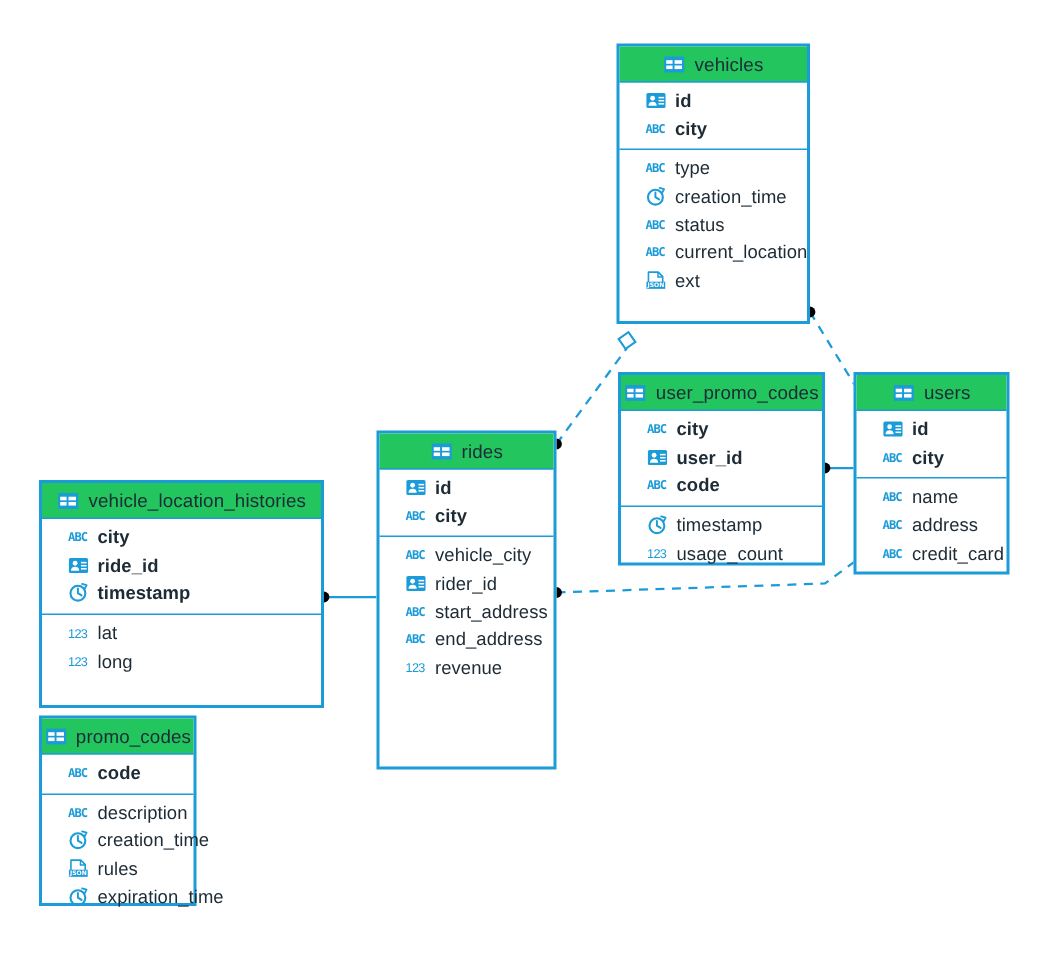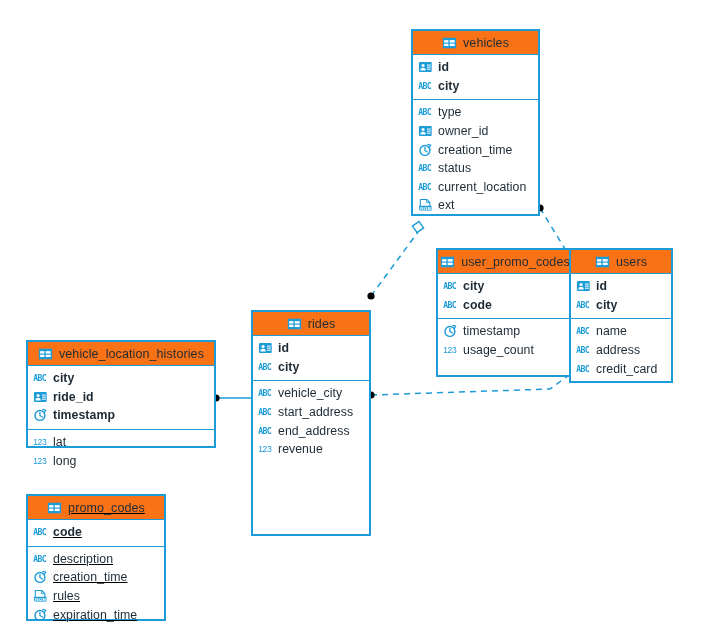--- a/index.html
+++ b/index.html
@@ -34,31 +34,31 @@
     z-index: 2;
   }
   .entity-header {
     box-sizing: border-box;
     height: 24px;
     display: flex;
     align-items: center;
     justify-content: center;
     gap: 6px;
     border-bottom: 1px solid #1b9bd8;
-    background: #f97316;
+    background: #22c55e;
     padding: 0 6px;
   }
   .entity-title {
     font-size: 12.5px;
     color: #1d2b36;
     white-space: nowrap;
     letter-spacing: 0.1px;
   }
   .field-group {
-    padding: 3px 0 4px 0;
+    padding: 3px 0 4px 12px;
   }
   .field-group + .field-group {
     border-top: 1px solid #1b9bd8;
   }
   .field {
     display: flex;
     align-items: center;
     gap: 5px;
     height: 18.6px;
     padding: 0 6px 0 5px;
@@ -147,31 +147,20 @@
         </div>
       </div>
       <div class="field-group">
         <div class="field">
           <svg viewBox="0 0 17 14" class="ficon">
             <text x="0.4" y="10.4" font-size="9.2" font-family="&quot;DejaVu Sans Mono&quot;, monospace" font-weight="bold" letter-spacing="-0.7" fill="#1b9bd8">ABC</text>
           </svg>
           <span class="field-name">type</span>
         </div>
         <div class="field">
-          <svg viewBox="0 0 16 14" class="ficon">
-            <rect x="1" y="1.6" width="13.6" height="10.8" rx="1.2" fill="#1b9bd8"></rect>
-            <circle cx="5.4" cy="5.4" r="1.7" fill="#ffffff"></circle>
-            <path d="M2.5 10.7 a2.9 2.9 0 0 1 5.8 0 z" fill="#ffffff"></path>
-            <rect x="9.6" y="4.4" width="4" height="1.1" fill="#ffffff"></rect>
-            <rect x="9.6" y="6.6" width="4" height="1.1" fill="#ffffff"></rect>
-            <rect x="9.6" y="8.8" width="4" height="1.1" fill="#ffffff"></rect>
-          </svg>
-          <span class="field-name">owner_id</span>
-        </div>
-        <div class="field">
           <svg viewBox="0 0 16 15" class="ficon">
             <circle cx="7.4" cy="8" r="5.3" fill="none" stroke="#1b9bd8" stroke-width="1.5"></circle>
             <path d="M7.4 4.6 L7.4 8 L10 9.6" fill="none" stroke="#1b9bd8" stroke-width="1.4" stroke-linecap="round"></path>
             <path d="M10.4 1.4 L13.6 2.2 L12.2 4.8" fill="none" stroke="#1b9bd8" stroke-width="1.3" stroke-linecap="round" stroke-linejoin="round"></path>
           </svg>
           <span class="field-name">creation_time</span>
         </div>
         <div class="field">
           <svg viewBox="0 0 17 14" class="ficon">
             <text x="0.4" y="10.4" font-size="9.2" font-family="&quot;DejaVu Sans Mono&quot;, monospace" font-weight="bold" letter-spacing="-0.7" fill="#1b9bd8">ABC</text>
@@ -188,37 +177,48 @@
           <svg viewBox="0 0 17 15" class="ficon">
             <path d="M2.6 1.2 H10 L13.4 4.6 V12.4 H2.6 Z" fill="none" stroke="#1b9bd8" stroke-width="1.2" stroke-linejoin="round"></path>
             <path d="M9.8 1.3 V4.8 H13.3" fill="none" stroke="#1b9bd8" stroke-width="1.1"></path>
             <rect x="1.1" y="8.4" width="14.2" height="5.4" fill="#1b9bd8"></rect>
             <text x="8.2" y="12.8" text-anchor="middle" font-size="4.6" font-family="&quot;DejaVu Sans&quot;, sans-serif" font-weight="bold" fill="#ffffff">JSON</text>
           </svg>
           <span class="field-name">ext</span>
         </div>
       </div>
     </div>
-    <div class="entity" style="left: 436px; top: 248px; width: 138px; height: 129px;">
+    <div class="entity" style="left: 412px; top: 248px; width: 138px; height: 129px;">
       <div class="entity-header">
         <svg viewBox="0 0 16 13" class="hicon">
           <rect x="0.8" y="0.8" width="14.4" height="11.4" fill="#1b9bd8"></rect>
           <rect x="2.2" y="3.4" width="4.6" height="2.6" fill="#ffffff"></rect>
           <rect x="8.2" y="3.4" width="5.4" height="2.6" fill="#ffffff"></rect>
           <rect x="2.2" y="7.2" width="4.6" height="2.6" fill="#ffffff"></rect>
           <rect x="8.2" y="7.2" width="5.4" height="2.6" fill="#ffffff"></rect>
         </svg>
         <span class="entity-title">user_promo_codes</span>
       </div>
       <div class="field-group">
         <div class="field key">
           <svg viewBox="0 0 17 14" class="ficon">
             <text x="0.4" y="10.4" font-size="9.2" font-family="&quot;DejaVu Sans Mono&quot;, monospace" font-weight="bold" letter-spacing="-0.7" fill="#1b9bd8">ABC</text>
           </svg>
           <span class="field-name">city</span>
+        </div>
+        <div class="field key">
+          <svg viewBox="0 0 16 14" class="ficon">
+            <rect x="1" y="1.6" width="13.6" height="10.8" rx="1.2" fill="#1b9bd8"></rect>
+            <circle cx="5.4" cy="5.4" r="1.7" fill="#ffffff"></circle>
+            <path d="M2.5 10.7 a2.9 2.9 0 0 1 5.8 0 z" fill="#ffffff"></path>
+            <rect x="9.6" y="4.4" width="4" height="1.1" fill="#ffffff"></rect>
+            <rect x="9.6" y="6.6" width="4" height="1.1" fill="#ffffff"></rect>
+            <rect x="9.6" y="8.8" width="4" height="1.1" fill="#ffffff"></rect>
+          </svg>
+          <span class="field-name">user_id</span>
         </div>
         <div class="field key">
           <svg viewBox="0 0 17 14" class="ficon">
             <text x="0.4" y="10.4" font-size="9.2" font-family="&quot;DejaVu Sans Mono&quot;, monospace" font-weight="bold" letter-spacing="-0.7" fill="#1b9bd8">ABC</text>
           </svg>
           <span class="field-name">code</span>
         </div>
       </div>
       <div class="field-group">
         <div class="field">
@@ -281,21 +281,21 @@
           <span class="field-name">address</span>
         </div>
         <div class="field">
           <svg viewBox="0 0 17 14" class="ficon">
             <text x="0.4" y="10.4" font-size="9.2" font-family="&quot;DejaVu Sans Mono&quot;, monospace" font-weight="bold" letter-spacing="-0.7" fill="#1b9bd8">ABC</text>
           </svg>
           <span class="field-name">credit_card</span>
         </div>
       </div>
     </div>
-    <div class="entity" style="left: 251px; top: 287px; width: 120px; height: 226px; margin-top: 23px;">
+    <div class="entity" style="left: 251px; top: 287px; width: 120px; height: 226px;">
       <div class="entity-header">
         <svg viewBox="0 0 16 13" class="hicon">
           <rect x="0.8" y="0.8" width="14.4" height="11.4" fill="#1b9bd8"></rect>
           <rect x="2.2" y="3.4" width="4.6" height="2.6" fill="#ffffff"></rect>
           <rect x="8.2" y="3.4" width="5.4" height="2.6" fill="#ffffff"></rect>
           <rect x="2.2" y="7.2" width="4.6" height="2.6" fill="#ffffff"></rect>
           <rect x="8.2" y="7.2" width="5.4" height="2.6" fill="#ffffff"></rect>
         </svg>
         <span class="entity-title">rides</span>
       </div>
@@ -319,40 +319,51 @@
         </div>
       </div>
       <div class="field-group">
         <div class="field">
           <svg viewBox="0 0 17 14" class="ficon">
             <text x="0.4" y="10.4" font-size="9.2" font-family="&quot;DejaVu Sans Mono&quot;, monospace" font-weight="bold" letter-spacing="-0.7" fill="#1b9bd8">ABC</text>
           </svg>
           <span class="field-name">vehicle_city</span>
         </div>
         <div class="field">
+          <svg viewBox="0 0 16 14" class="ficon">
+            <rect x="1" y="1.6" width="13.6" height="10.8" rx="1.2" fill="#1b9bd8"></rect>
+            <circle cx="5.4" cy="5.4" r="1.7" fill="#ffffff"></circle>
+            <path d="M2.5 10.7 a2.9 2.9 0 0 1 5.8 0 z" fill="#ffffff"></path>
+            <rect x="9.6" y="4.4" width="4" height="1.1" fill="#ffffff"></rect>
+            <rect x="9.6" y="6.6" width="4" height="1.1" fill="#ffffff"></rect>
+            <rect x="9.6" y="8.8" width="4" height="1.1" fill="#ffffff"></rect>
+          </svg>
+          <span class="field-name">rider_id</span>
+        </div>
+        <div class="field">
           <svg viewBox="0 0 17 14" class="ficon">
             <text x="0.4" y="10.4" font-size="9.2" font-family="&quot;DejaVu Sans Mono&quot;, monospace" font-weight="bold" letter-spacing="-0.7" fill="#1b9bd8">ABC</text>
           </svg>
           <span class="field-name">start_address</span>
         </div>
         <div class="field">
           <svg viewBox="0 0 17 14" class="ficon">
             <text x="0.4" y="10.4" font-size="9.2" font-family="&quot;DejaVu Sans Mono&quot;, monospace" font-weight="bold" letter-spacing="-0.7" fill="#1b9bd8">ABC</text>
           </svg>
           <span class="field-name">end_address</span>
         </div>
         <div class="field">
           <svg viewBox="0 0 17 14" class="ficon">
             <text x="0.4" y="10.6" font-size="9.6" font-family="&quot;Liberation Sans&quot;, sans-serif" letter-spacing="-0.5" fill="#1b9bd8">123</text>
           </svg>
           <span class="field-name">revenue</span>
         </div>
       </div>
     </div>
-    <div class="entity" style="left: 26px; top: 340px; width: 190px; height: 108px;">
+    <div class="entity" style="left: 26px; top: 320px; width: 190px; height: 152px;">
       <div class="entity-header">
         <svg viewBox="0 0 16 13" class="hicon">
           <rect x="0.8" y="0.8" width="14.4" height="11.4" fill="#1b9bd8"></rect>
           <rect x="2.2" y="3.4" width="4.6" height="2.6" fill="#ffffff"></rect>
           <rect x="8.2" y="3.4" width="5.4" height="2.6" fill="#ffffff"></rect>
           <rect x="2.2" y="7.2" width="4.6" height="2.6" fill="#ffffff"></rect>
           <rect x="8.2" y="7.2" width="5.4" height="2.6" fill="#ffffff"></rect>
         </svg>
         <span class="entity-title">vehicle_location_histories</span>
       </div>
@@ -391,21 +402,21 @@
           <span class="field-name">lat</span>
         </div>
         <div class="field">
           <svg viewBox="0 0 17 14" class="ficon">
             <text x="0.4" y="10.6" font-size="9.6" font-family="&quot;Liberation Sans&quot;, sans-serif" letter-spacing="-0.5" fill="#1b9bd8">123</text>
           </svg>
           <span class="field-name">long</span>
         </div>
       </div>
     </div>
-    <div class="entity" style="left: 26px; top: 494px; width: 140px; height: 127px; text-decoration: underline;">
+    <div class="entity" style="left: 26px; top: 477px; width: 105px; height: 127px;">
       <div class="entity-header">
         <svg viewBox="0 0 16 13" class="hicon">
           <rect x="0.8" y="0.8" width="14.4" height="11.4" fill="#1b9bd8"></rect>
           <rect x="2.2" y="3.4" width="4.6" height="2.6" fill="#ffffff"></rect>
           <rect x="8.2" y="3.4" width="5.4" height="2.6" fill="#ffffff"></rect>
           <rect x="2.2" y="7.2" width="4.6" height="2.6" fill="#ffffff"></rect>
           <rect x="8.2" y="7.2" width="5.4" height="2.6" fill="#ffffff"></rect>
         </svg>
         <span class="entity-title">promo_codes</span>
       </div>

